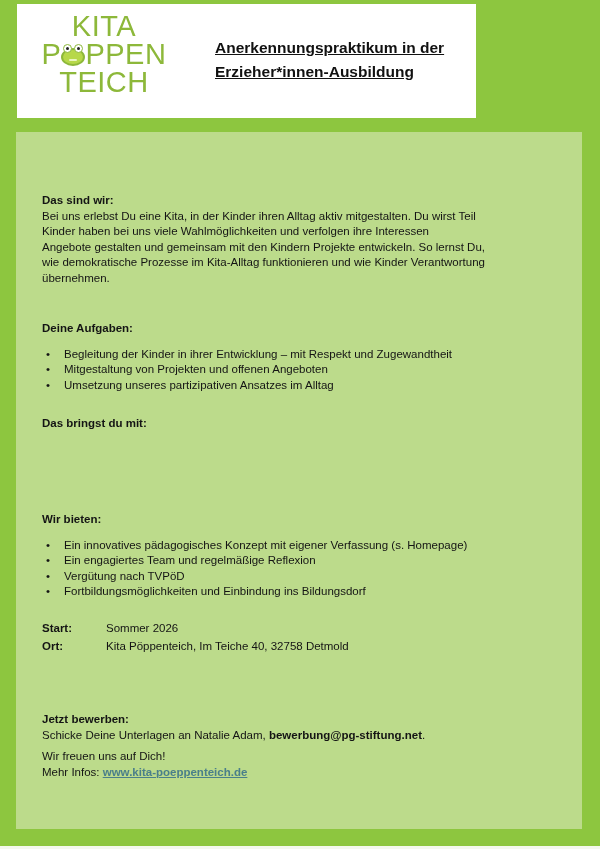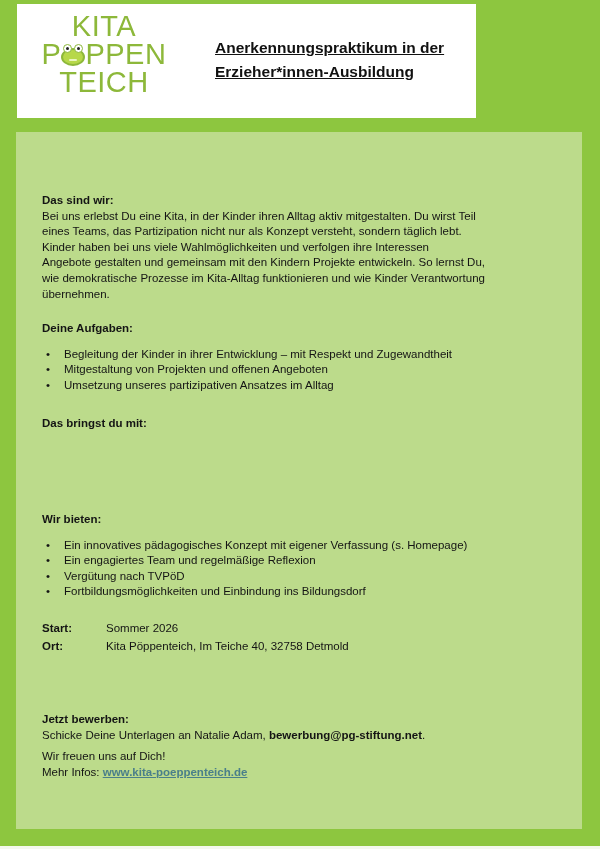--- a/index.html
+++ b/index.html
@@ -45,21 +45,20 @@
     <div>Erzieher*innen-Ausbildung</div>
   </div>
 </div>
 
 <div class="panel"></div>
 
 <div class="content">
   <div class="sec" style="top:0px;margin-top:43px;">
     <div class="h">Das sind wir:</div>
     <div>Bei uns erlebst Du eine Kita, in der Kinder ihren Alltag aktiv mitgestalten. Du wirst Teil</div>
-    <div>eines Teams, das Partizipation nicht nur als Konzept versteht, sondern täglich lebt.</div>
     <div>Kinder haben bei uns viele Wahlmöglichkeiten und verfolgen ihre Interessen</div>
     <div>Angebote gestalten und gemeinsam mit den Kindern Projekte entwickeln. So lernst Du,</div>
     <div>wie demokratische Prozesse im Kita-Alltag funktionieren und wie Kinder Verantwortung</div>
     <div>übernehmen.</div>
   </div>
 
   <div class="sec" style="top:171px;">
     <div class="h" style="margin-bottom:10px;">Deine Aufgaben:</div>
     <ul>
       <li>Begleitung der Kinder in ihrer Entwicklung – mit Respekt und Zugewandtheit</li>

